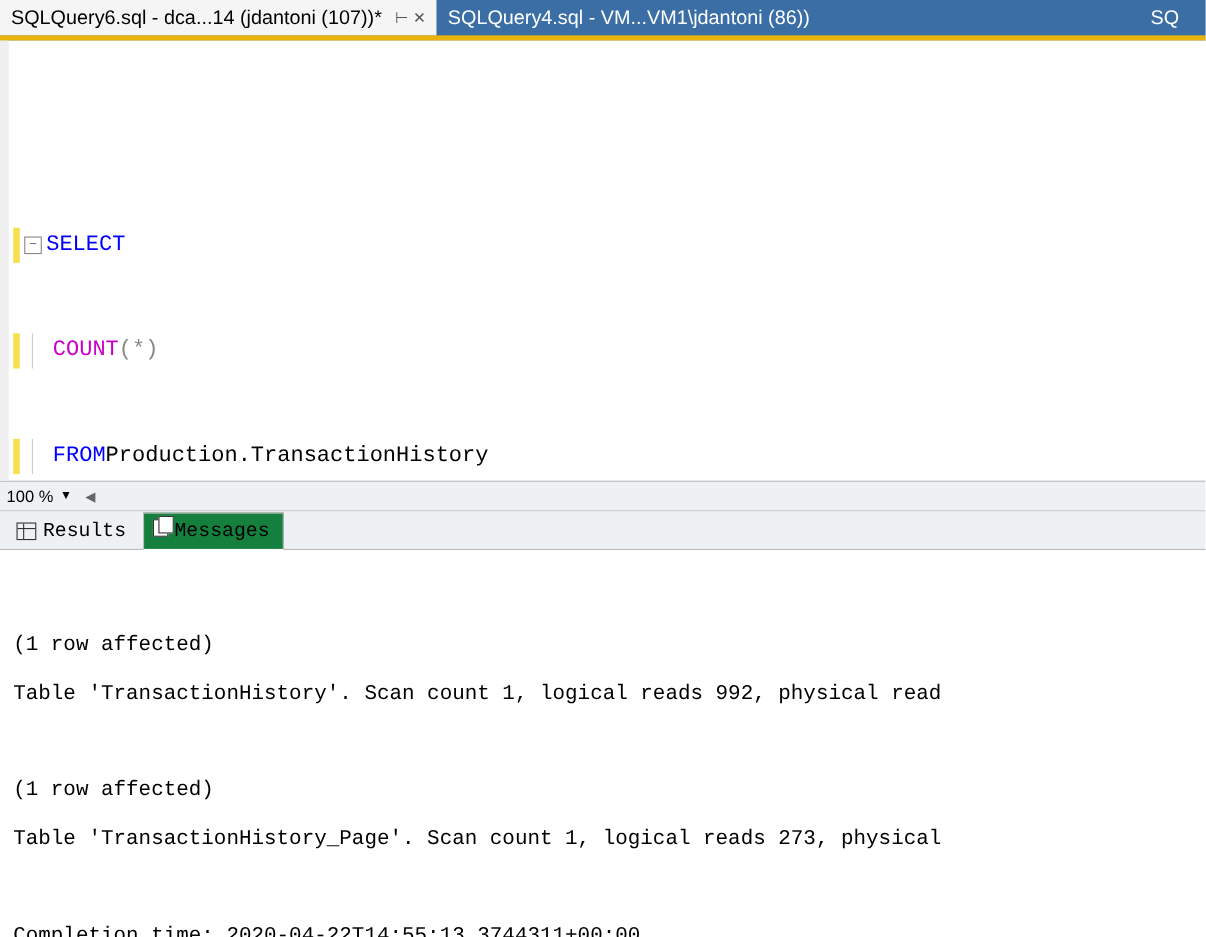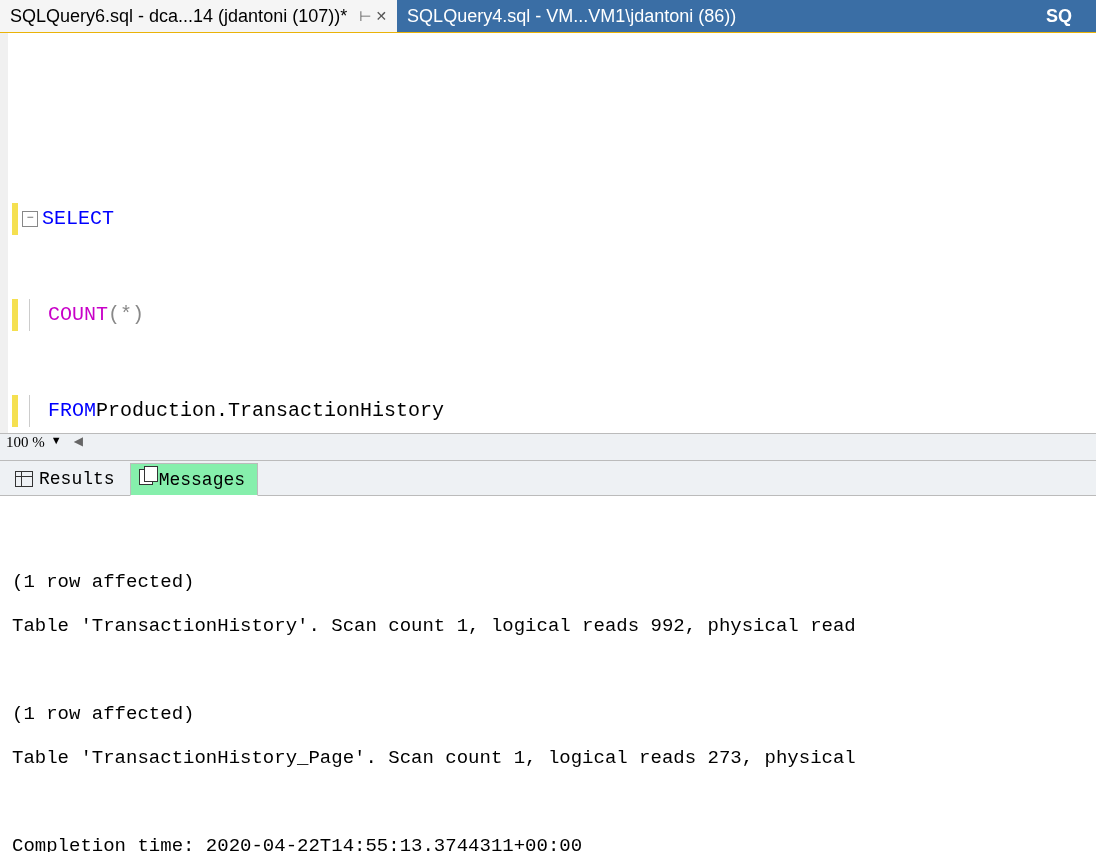--- a/index.html
+++ b/index.html
@@ -9,21 +9,21 @@
     height: 852px;
     font-family: 'Segoe UI', Tahoma, sans-serif;
     font-size: 14px;
     background: #fff;
     overflow: hidden;
   }
   .tab-bar {
     display: flex;
     height: 32px;
     background: #3a6ea5;
-    border-bottom: 1px solid #eab308;
+    border-bottom: 5px solid #eab308;
   }
   .tab {
     display: flex;
     align-items: center;
     padding: 0 10px;
     height: 100%;
     font-size: 18px;
     white-space: nowrap;
     overflow: hidden;
     cursor: pointer;
@@ -88,28 +88,27 @@
   }
   .yl { border-left: 6px solid #f5e050; padding-left: 4px; }
   .yl-sp { border-left: 6px solid transparent; padding-left: 4px; }
   .kw { color: #0000ff; }
   .fn { color: #c800c8; }
   .op { color: #888; }
   .id { color: #000; }
 
   .zoom-bar {
     display: flex;
-    align-items: flex-start;
+    align-items: center;
     height: 26px;
     border-top: 1px solid #bbb;
     border-bottom: 1px solid #bbb;
     background: #eef1f4;
     padding: 0 6px;
     font-size: 15px;
-    font-family: Liberation Serif, serif;
   }
   .zoom-dd {
     margin-left: 6px;
     font-size: 11px;
     cursor: pointer;
   }
   .hscroll-left {
     margin-left: 12px;
     font-size: 12px;
     color: #666;
@@ -128,21 +127,21 @@
     display: flex;
     align-items: center;
     padding: 5px 12px 5px 8px;
     font-size: 18px;
     cursor: pointer;
     border: 1px solid transparent;
     margin-right: 2px;
     font-family: Liberation Mono, monospace;
   }
   .rtab.active {
-    background: #86efac;
+    background: #15803d;
     border: 1px solid #bbb;
     border-bottom: 1px solid #fff;
     position: relative;
     top: 1px;
   }
   .grid-icon {
     display: inline-block;
     width: 16px; height: 14px;
     border: 1px solid #333;
     position: relative;
@@ -186,21 +185,21 @@
 
 <div class="tab-bar">
   <div class="tab active">
     <span class="title">SQLQuery6.sql - dca...14 (jdantoni (107))*</span>
     <span class="pin">⊢</span>
     <span class="close">✕</span>
   </div>
   <div class="tab inactive" style="flex:1;">
     <span class="title">SQLQuery4.sql - VM...VM1\jdantoni (86))</span>
   </div>
-  <div class="tab inactive" style="width:40px;font-weight:bold;">
+  <div class="tab inactive" style="width:40px;">
     <span>SQ</span>
   </div>
 </div>
 
 <div class="editor-wrap">
   <div class="change-bar"></div>
   <div class="editor">
     <div class="line yl-sp">&nbsp;</div>
     <div class="line yl"><span class="outline">−</span><span class="kw">SELECT</span></div>
     <div class="line yl"><span class="outline-line"></span>        <span class="fn">COUNT</span><span class="op">(*)</span></div>

